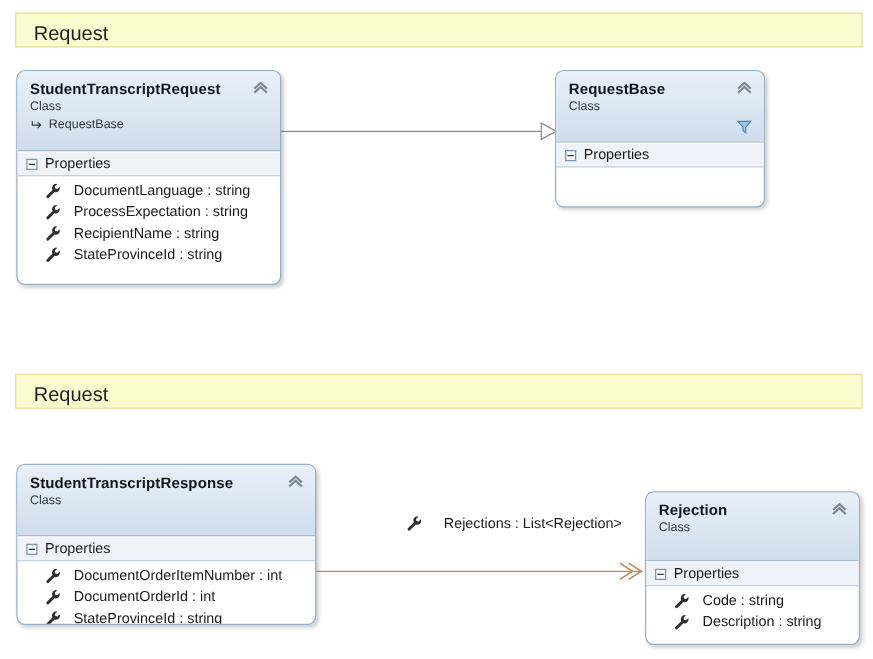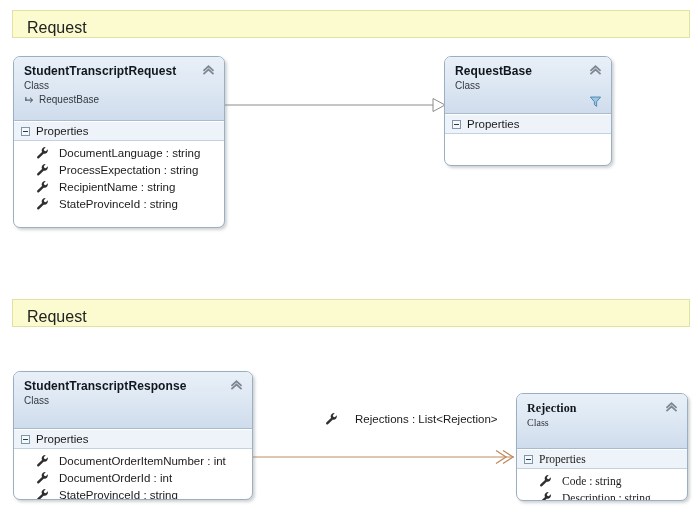--- a/index.html
+++ b/index.html
@@ -279,21 +279,21 @@
     </div>
     <div class="member">
       <svg class="wrench" viewBox="0 0 16 16">
         <path d="M11.0 1.3a4.1 4.1 0 0 0-3.6 6.0L1.6 13.0a1.5 1.5 0 0 0 2.1 2.1l5.7-5.7a4.1 4.1 0 0 0 5.0-5.3l-2.3 2.3-2.0-0.5-0.5-2.0 2.3-2.3a4.2 4.2 0 0 0-0.9-0.3z" fill="#2f2f2f"></path>
       </svg>
       <span>StateProvinceId : string</span>
     </div>
   </div>
 </div>
 
-<div class="cls" style="left:516px; top:393px; width:172px; height:108px;font-family:Liberation Serif, serif;">
+<div class="cls" style="left:516px; top:393px; width:172px; height:123px;">
   <div class="cls-head" style="height:55px;">
     <div class="cls-title">Rejection</div>
     <div class="cls-stereo">Class</div>
     <svg class="chev" viewBox="0 0 14 13">
       <path d="M1.5 7.5 L7 2.5 L12.5 7.5" fill="none" stroke="#7d8894" stroke-width="1.9"></path>
       <path d="M1.5 11 L7 6 L12.5 11" fill="none" stroke="#7d8894" stroke-width="1.9"></path>
     </svg>
   </div>
   <div class="comp-head">
     <span class="pm-box"></span>

